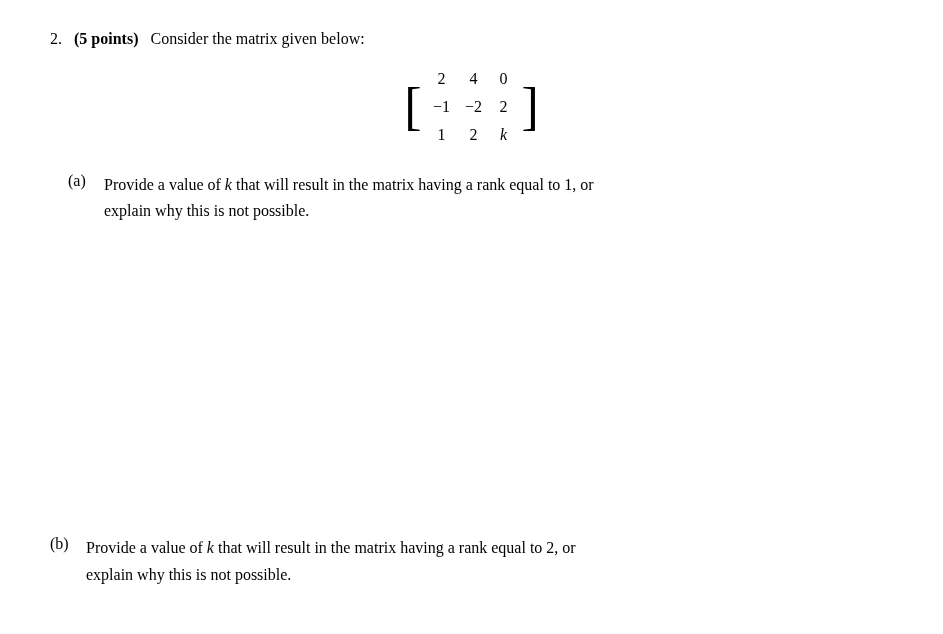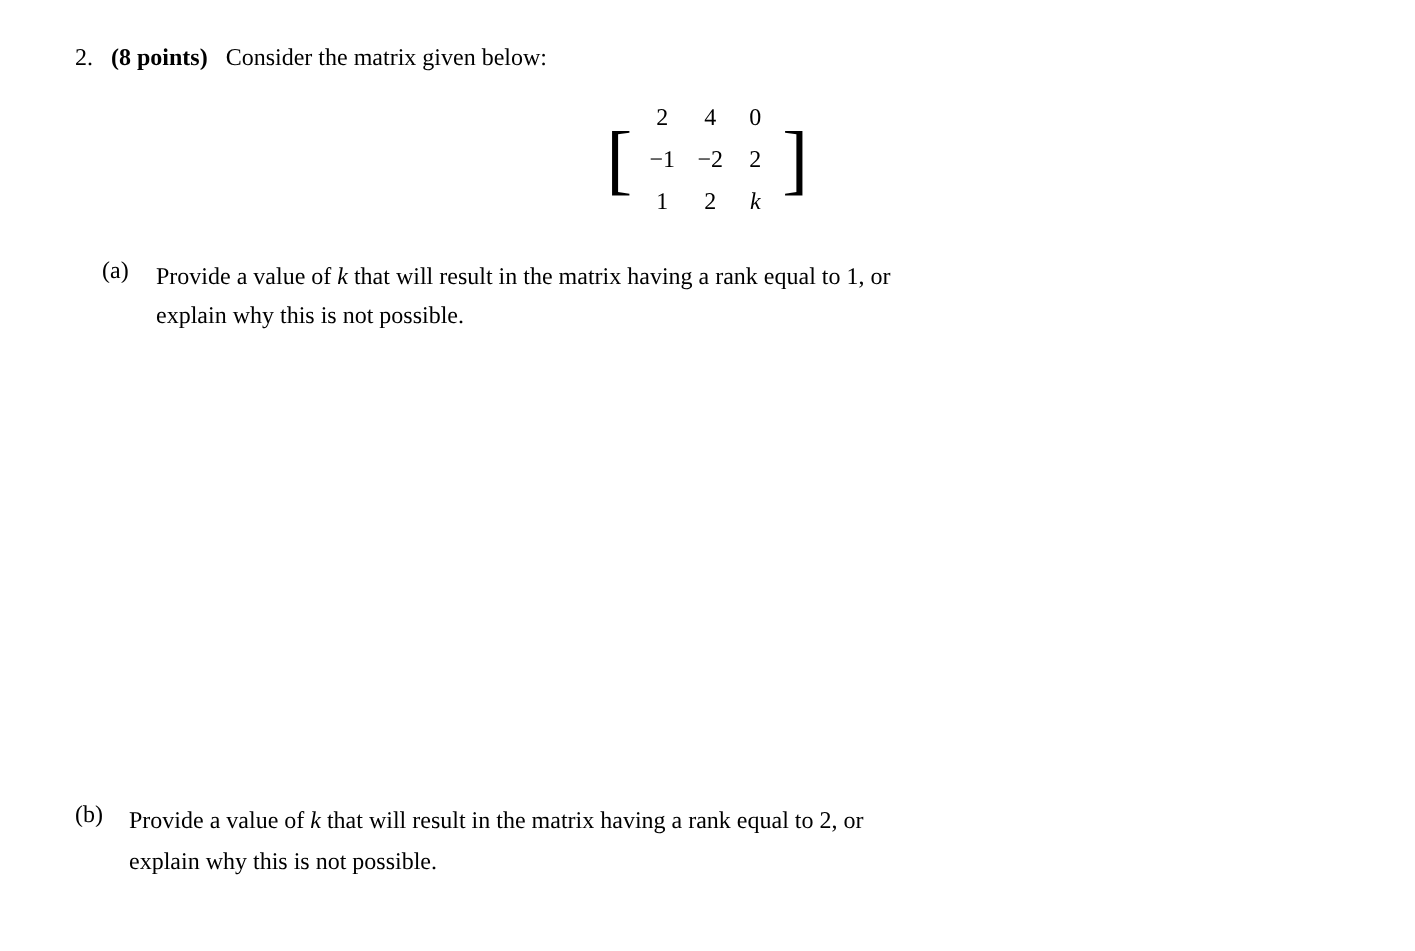--- a/index.html
+++ b/index.html
@@ -121,21 +121,21 @@
   </style>
 </head>
 <body>
 
 <div class="page">
 
   <div class="question-header">
     <span class="question-number">
       <span>2.</span>
       &nbsp;
-      <span class="bold">(8 points)</span>
+      <span class="bold">(5 points)</span>
       &nbsp;
       <span>Consider the matrix given below:</span>
     </span>
   </div>
 
   <div class="matrix-container">
     <div class="matrix-bracket-wrap">
       <span class="bracket bracket-left">[</span>
       <div class="matrix-grid">
 

